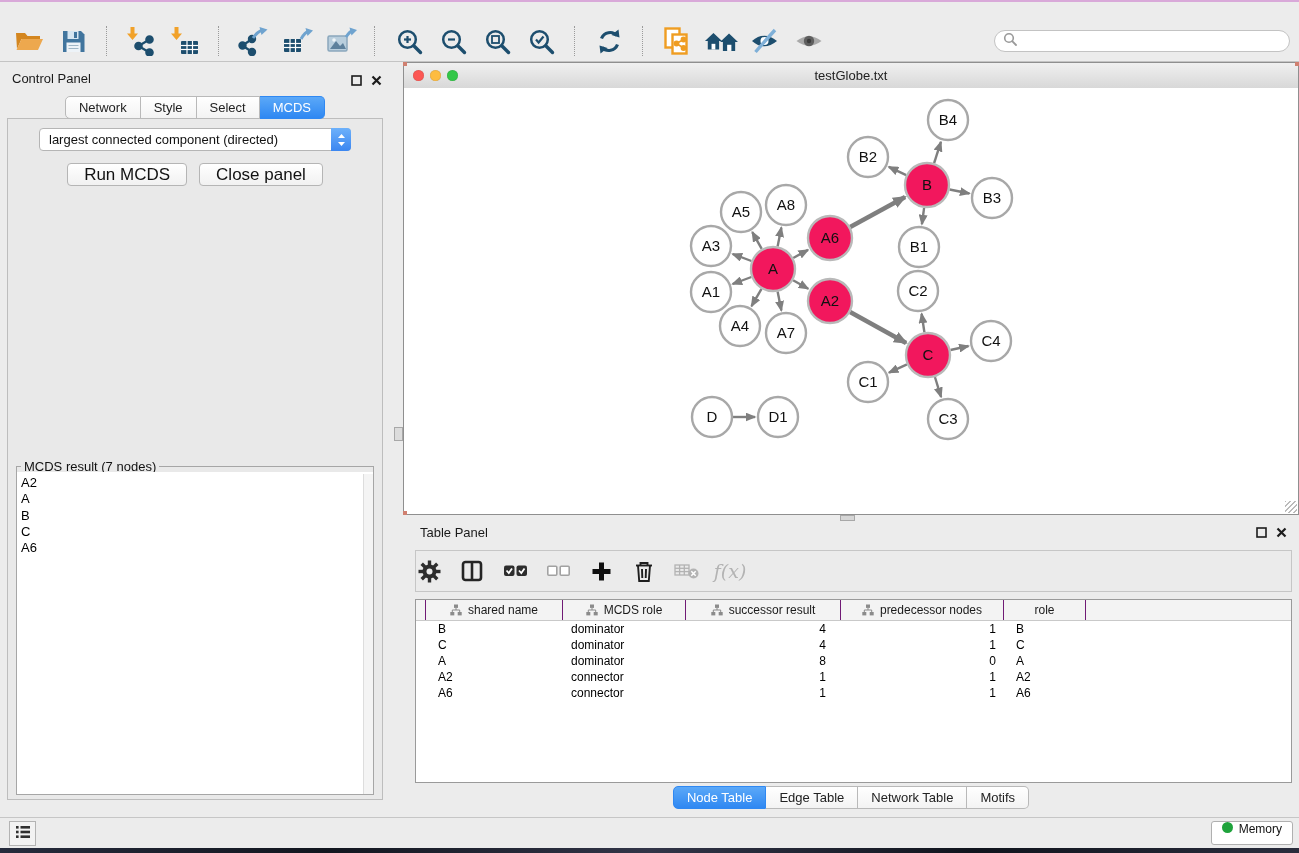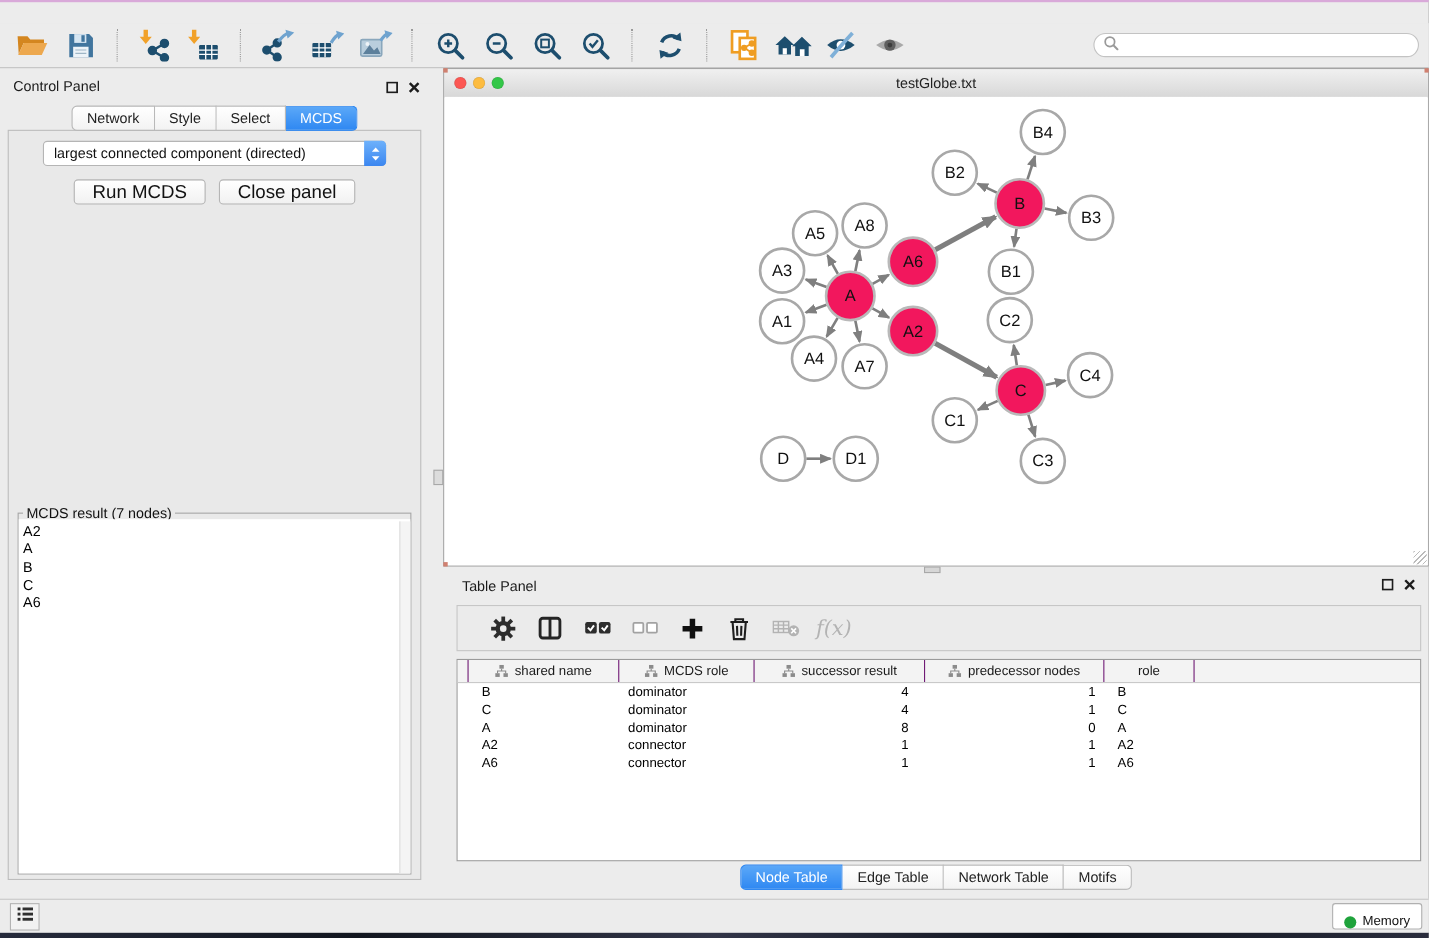--- a/index.html
+++ b/index.html
@@ -63,21 +63,21 @@
   .net-traffic{position:absolute;left:9px;top:7px;display:flex;gap:6px;}
   .net-traffic .light{width:11px;height:11px;}
   .net-canvas{position:absolute;left:0;top:25px;right:0;bottom:0;background:#fff;}
   .corner-mark{position:absolute;width:4px;height:4px;background:#d08070;z-index:3;}
   .net-grip{position:absolute;right:1px;bottom:1px;width:12px;height:12px;
             background:repeating-linear-gradient(135deg,#bbb 0 1px,transparent 1px 3.5px);}
   
   .table-panel{position:absolute;left:403px;top:517px;width:896px;height:300px;}
   .tp-title{position:absolute;left:17px;top:8px;font-size:13px;color:#1a1a1a;}
   .tp-toolbar{position:absolute;left:12px;right:7px;top:33px;height:42px;border:1px solid #c6c6c6;
-              background:#ebebeb;display:flex;align-items:center;gap:17px;padding-left:28px;box-sizing:border-box;}
+              background:#ebebeb;display:flex;align-items:center;gap:17px;padding-left:0;box-sizing:border-box;}
   .ttbtn{width:26px;height:26px;display:flex;align-items:center;justify-content:center;}
   .fx{font-family:"DejaVu Serif",serif;font-style:italic;font-size:19px;color:#b3b3b3;}
   .tp-table{position:absolute;left:12px;right:7px;top:82px;bottom:34px;background:#fff;
             border:1px solid #9a9a9a;box-sizing:border-box;overflow:hidden;}
   .thead{display:flex;height:21px;background:#f3f3f3;border-bottom:1px solid #c9c9c9;box-sizing:border-box;}
   .th{display:flex;align-items:center;justify-content:center;gap:6px;font-size:12px;color:#1a1a1a;
       border-right:1px solid #701a75;box-sizing:border-box;white-space:nowrap;}
   .th.filler,.td.filler{flex:1;border-right:none;}
   .th:nth-child(1),.td:nth-child(1){width:10px;}
   .th:nth-child(2),.td:nth-child(2){width:137px;}
@@ -92,21 +92,21 @@
   .td.c2{justify-content:flex-end;padding-right:15px;}
   .td.c3{justify-content:flex-end;padding-right:8px;}
   .td.c4{padding-left:12px;}
   .tp-tabs{position:absolute;left:0;right:0;bottom:8px;display:flex;justify-content:center;}
   
   .statusbar{position:absolute;left:0;top:817px;width:100%;height:31px;background:#ececec;
              border-top:1px solid #c6c6c6;box-sizing:border-box;}
   .list-btn{position:absolute;left:9px;top:3px;width:27px;height:25px;background:#f2f2f2;
             border:1px solid #b3b3b3;display:flex;align-items:center;justify-content:center;box-sizing:border-box;}
   .memory-btn{position:absolute;right:6px;top:3px;height:24px;background:#fff;border:1px solid #b0b0b0;
-              border-radius:3px;display:flex;align-items:flex-end;gap:6px;padding:0 10px;box-sizing:border-box;}
+              border-radius:3px;display:flex;align-items:flex-start;gap:6px;padding:0 10px;box-sizing:border-box;}
   .memory-dot{width:11px;height:11px;border-radius:50%;background:#1fa33c;}
   .memory-label{font-size:12px;color:#111;}
   .wallpaper{position:absolute;left:0;top:848px;width:100%;height:5px;
              background:linear-gradient(90deg,#262b3c,#12161f 25%,#323548 50%,#10141d 75%,#2a2d3d);}
 </style>
 </head>
 <body>
 
 <div class="app">
   <div class="top-strip"></div>

